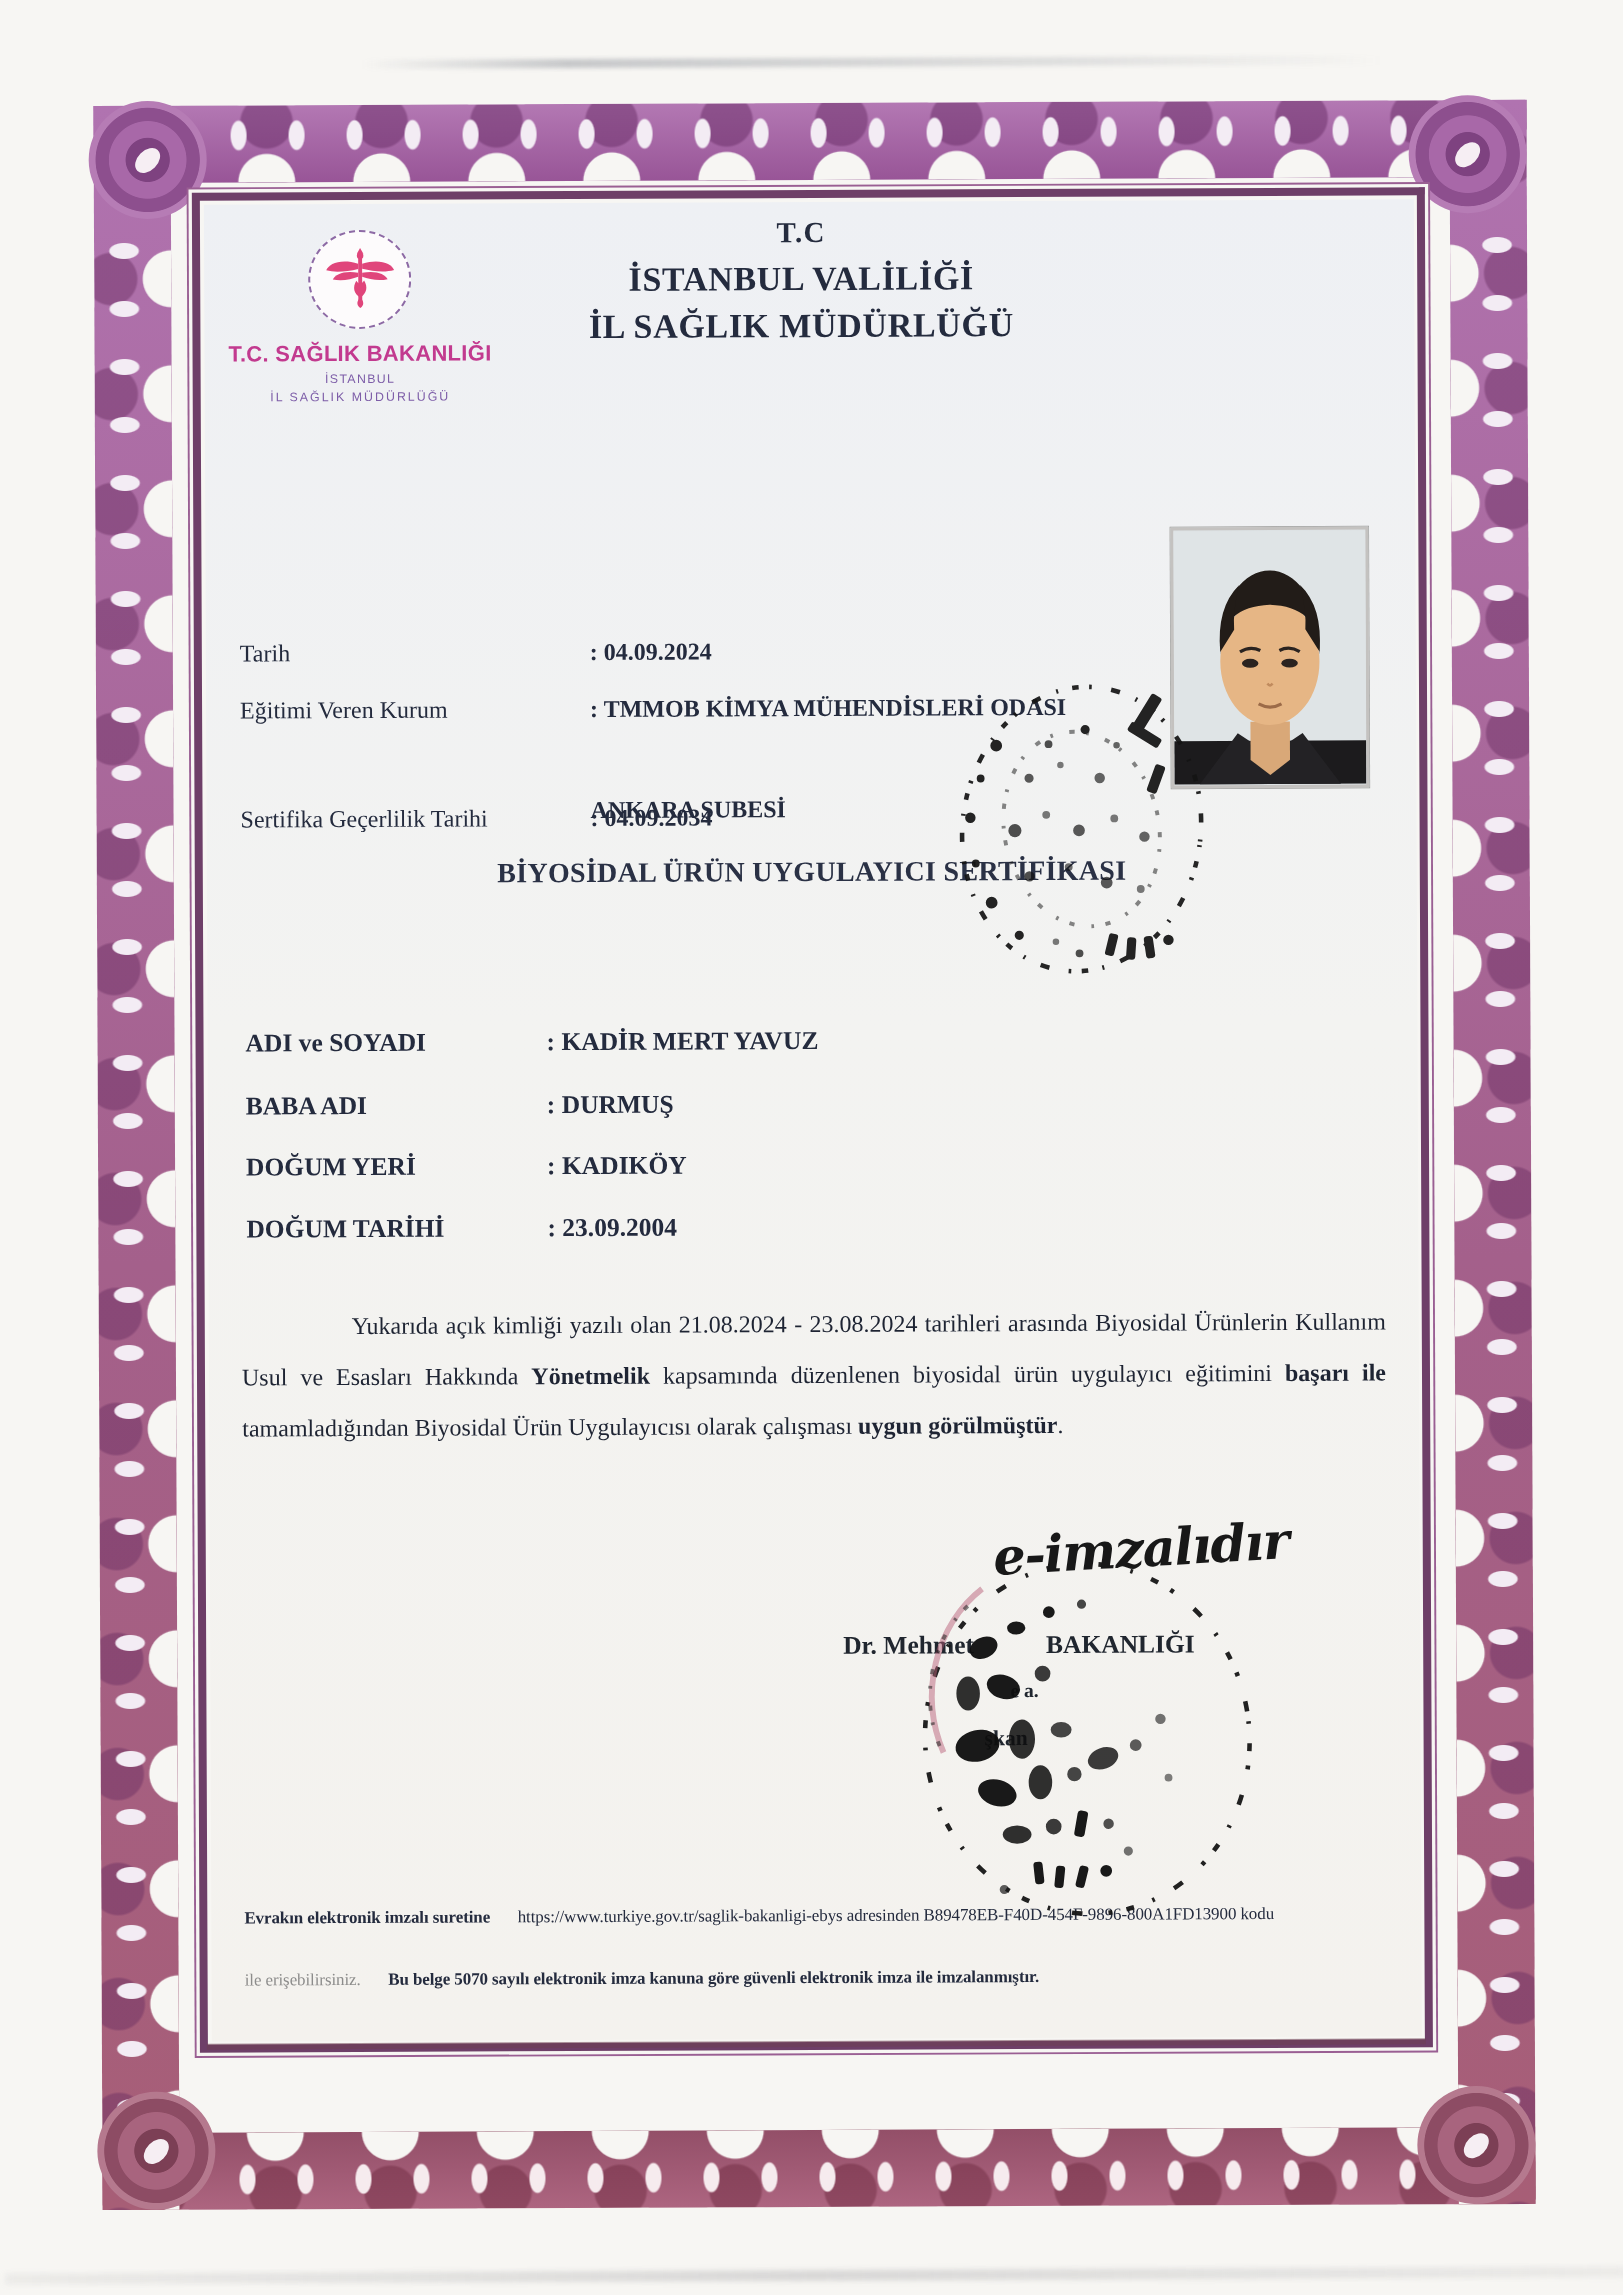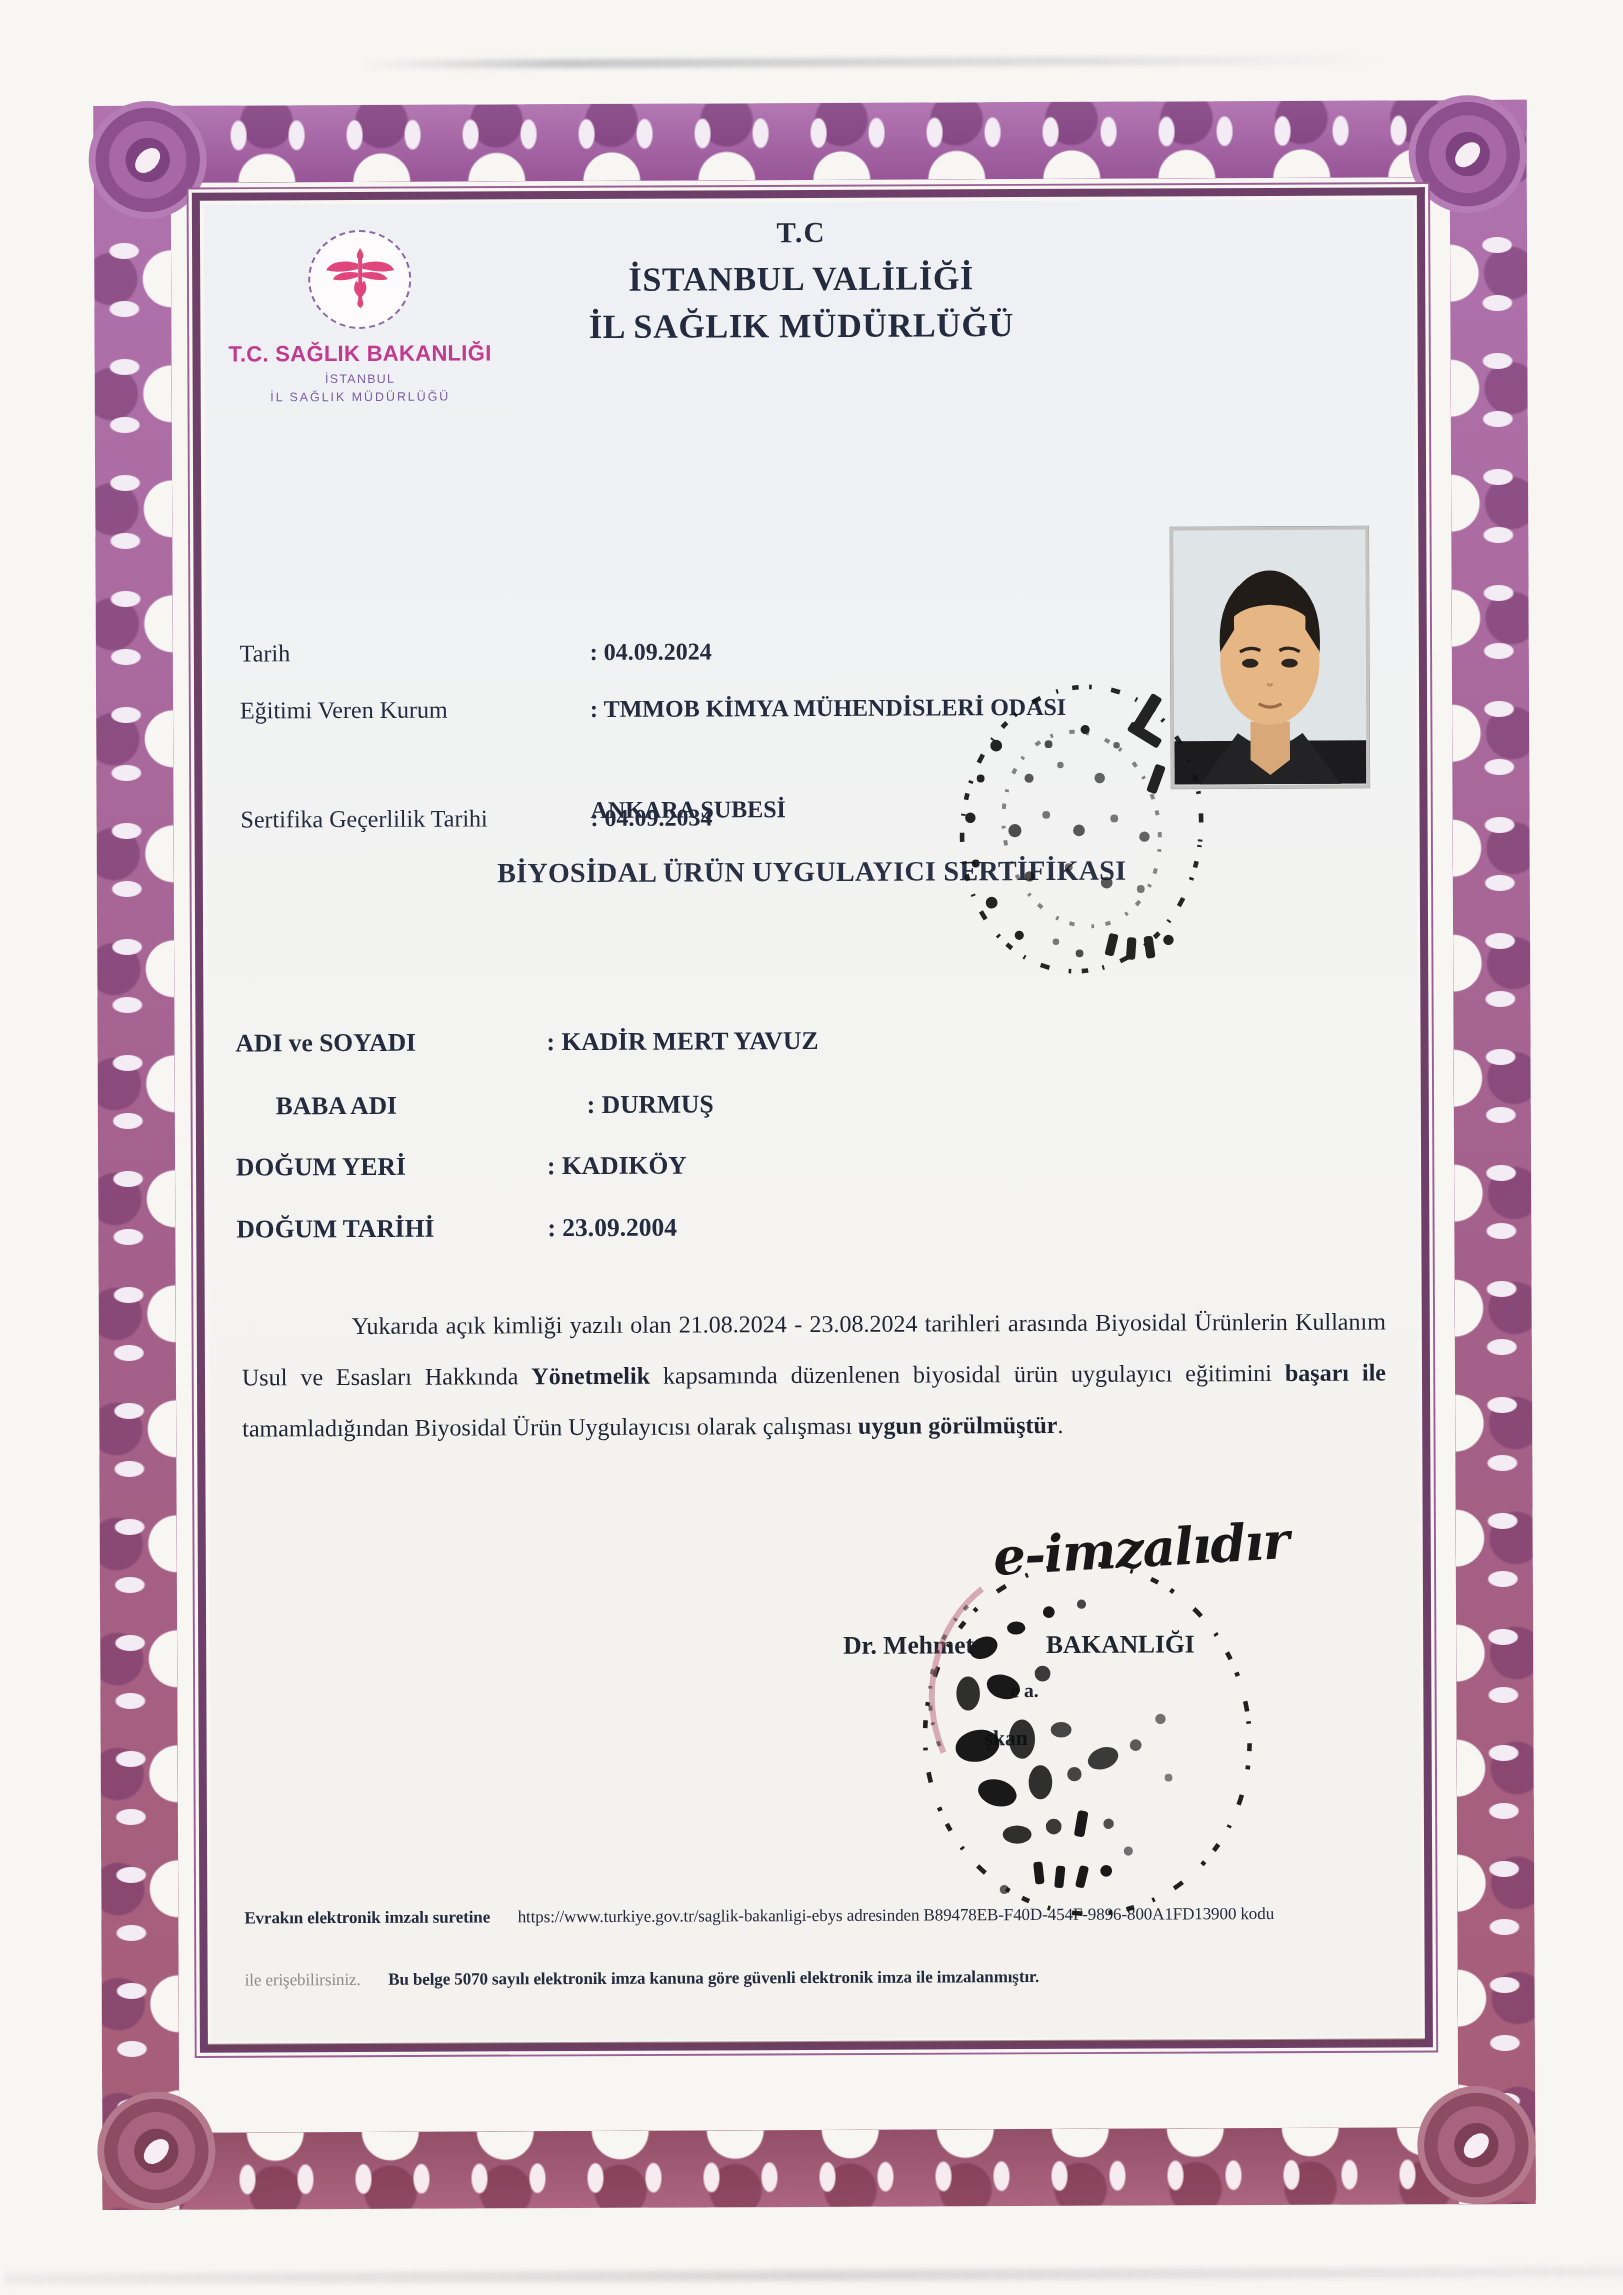--- a/index.html
+++ b/index.html
@@ -105,23 +105,23 @@
   .field{position:absolute;z-index:5;font-size:24px;white-space:nowrap;color:#242b3e;}
   .meta-label{left:242px;}
   .meta-value{left:592px;font-weight:bold;}
   .row1{top:638px;}  .row2{top:695px;} .row2b{top:796px;} .row3{top:804px;}
 
   
   .title{position:absolute;left:242px;top:856px;width:1142px;text-align:center;z-index:5;
     font-size:28px;font-weight:bold;letter-spacing:0.3px;color:#2a3145;}
 
   
-  .p-label{left:236px;font-weight:bold;font-size:25.5px;}
+  .p-label{left:246px;font-weight:bold;font-size:25.5px;}
   .p-value{left:547px;font-weight:bold;font-size:25.5px;}
-  .prow1{top:1026px;} .prow2{top:1089px;margin-left:40px;} .prow3{top:1150px;} .prow4{top:1212px;}
+  .prow1{top:1026px;} .prow2{top:1089px;} .prow3{top:1150px;} .prow4{top:1212px;}
 
   
   .bodytext{position:absolute;left:241px;top:1299px;width:1144px;z-index:5;
     font-size:24px;line-height:51px;text-align:justify;text-indent:110px;color:#1e2433;}
   .bodytext .b{font-weight:bold;}
 
   
   .sig-script{position:absolute;left:936px;top:1520px;width:406px;z-index:7;text-align:center;
     font-family:"DejaVu Serif",serif;font-style:italic;font-weight:bold;font-size:51px;color:#181818;
     transform:rotate(-3deg);letter-spacing:-1.3px;}

